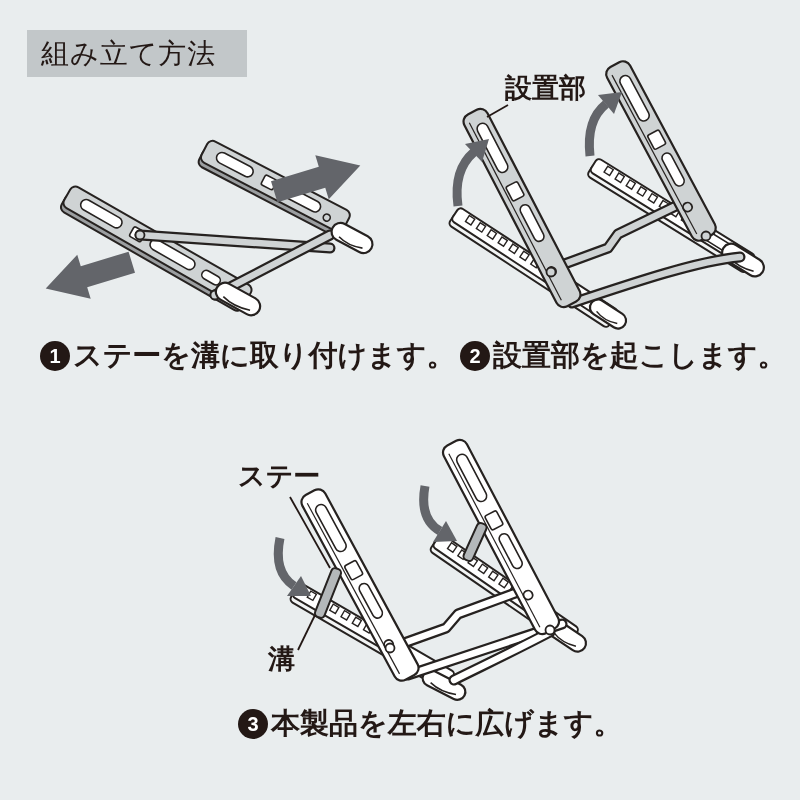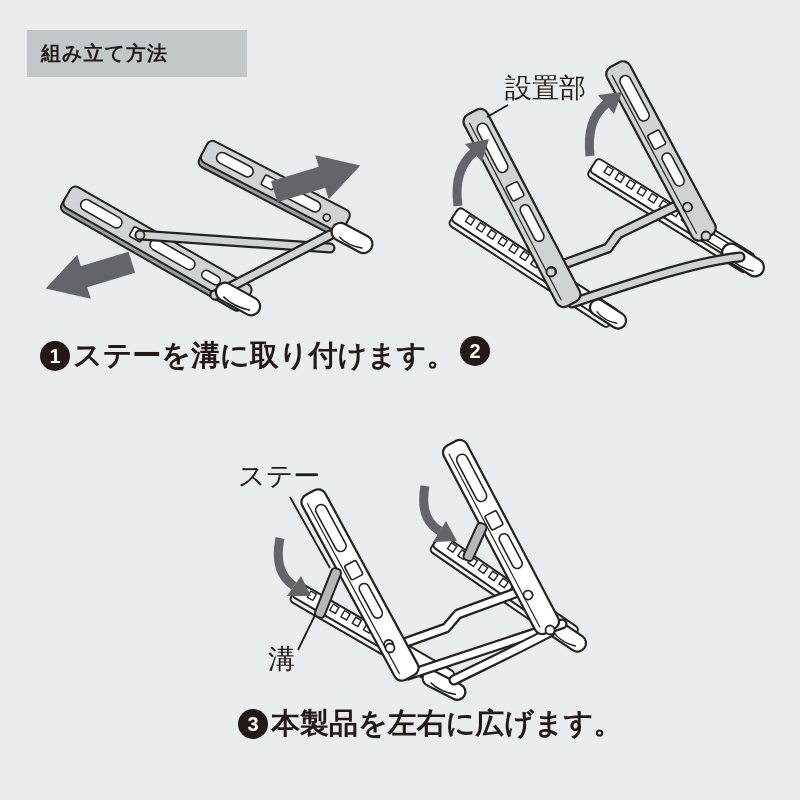--- a/index.html
+++ b/index.html
@@ -8,34 +8,34 @@
     background:#e9edee;
     font-family:"Liberation Sans","DejaVu Sans",sans-serif;
     color:#231815;
   }
   .abs{position:absolute;}
   .title-box{
     left:27px;top:30px;width:220px;height:47px;
     background:#c2c7c9;
     display:flex;align-items:center;
     padding-left:14px;box-sizing:border-box;
-    font-size:20px;font-weight:bold;letter-spacing:1px;color:#231815;
+    font-size:28px;font-weight:normal;letter-spacing:1px;color:#231815;
   }
   .caption{
     display:flex;align-items:center;gap:3px;
     font-size:29px;font-weight:bold;color:#231815;white-space:nowrap;
   }
   .num-badge{
     width:30px;height:30px;border-radius:50%;
     background:#231815;color:#ffffff;
     display:inline-flex;align-items:center;justify-content:center;
     font-size:20px;font-weight:bold;flex:0 0 auto;
   }
   .part-label{
-    font-size:27px;font-weight:normal;color:#231815;white-space:nowrap;line-height:1;
+    font-size:27px;font-weight:bold;color:#231815;white-space:nowrap;line-height:1;
   }
   svg{display:block;overflow:visible;}
 </style>
 </head>
 <body>
 
 <div class="abs" style="left:0;top:0;width:800px;height:800px;">
 
   <div class="abs title-box">
     <span>組み立て方法</span>
@@ -164,20 +164,21 @@
       <g>
         <path d="M152,100 Q148,64 168,48" stroke="#63656a" stroke-width="9" fill="none"></path>
         <polygon points="184,36 176,58 160,39" fill="#63656a"></polygon>
       </g>
 
       <line x1="70" y1="49" x2="49" y2="61" stroke="#231815" stroke-width="1.8"></line>
     </svg>
     <div class="abs part-label" style="left:505px;top:75px;">設置部</div>
     <div class="abs caption" style="left:460px;top:336px;">
       <span class="num-badge">2</span>
+      <span>設置部を起こします。</span>
     </div>
   </div>
 
   <div class="abs" style="left:0;top:0;">
     <svg class="abs" style="left:222px;top:426px;" width="395" height="295" viewBox="0 0 395 295">
 
       <g transform="translate(150,211) rotate(30.1)">
         <rect x="-90" y="-4" width="180" height="14" rx="4" fill="#f2f4f4" stroke="#262220" stroke-width="2"></rect>
         <rect x="-90" y="-11" width="180" height="16" rx="4" fill="#ffffff" stroke="#262220" stroke-width="2"></rect>
         <rect x="-76" y="-9" width="6.5" height="7" fill="#fff" stroke="#262220" stroke-width="1.4"></rect>

